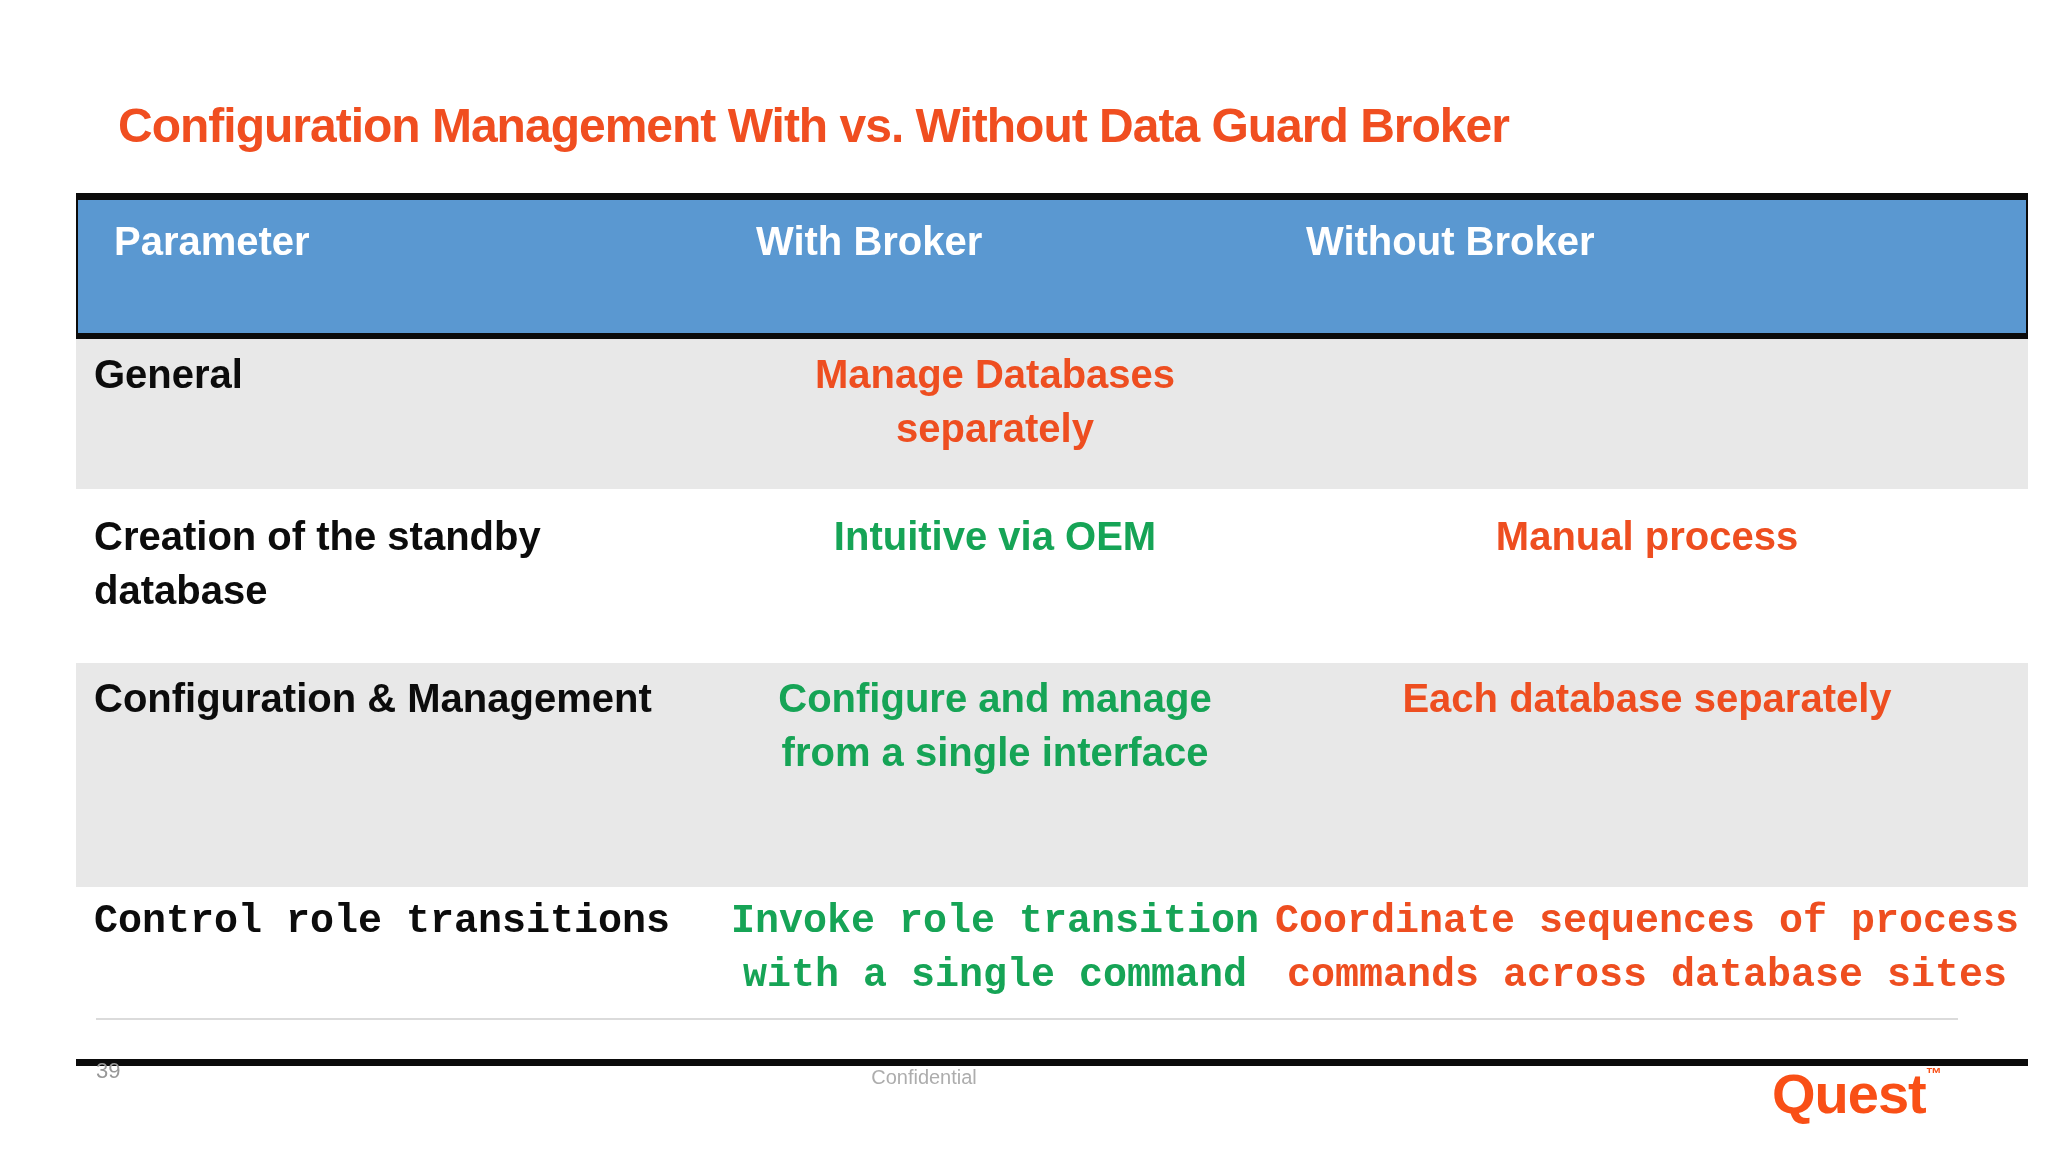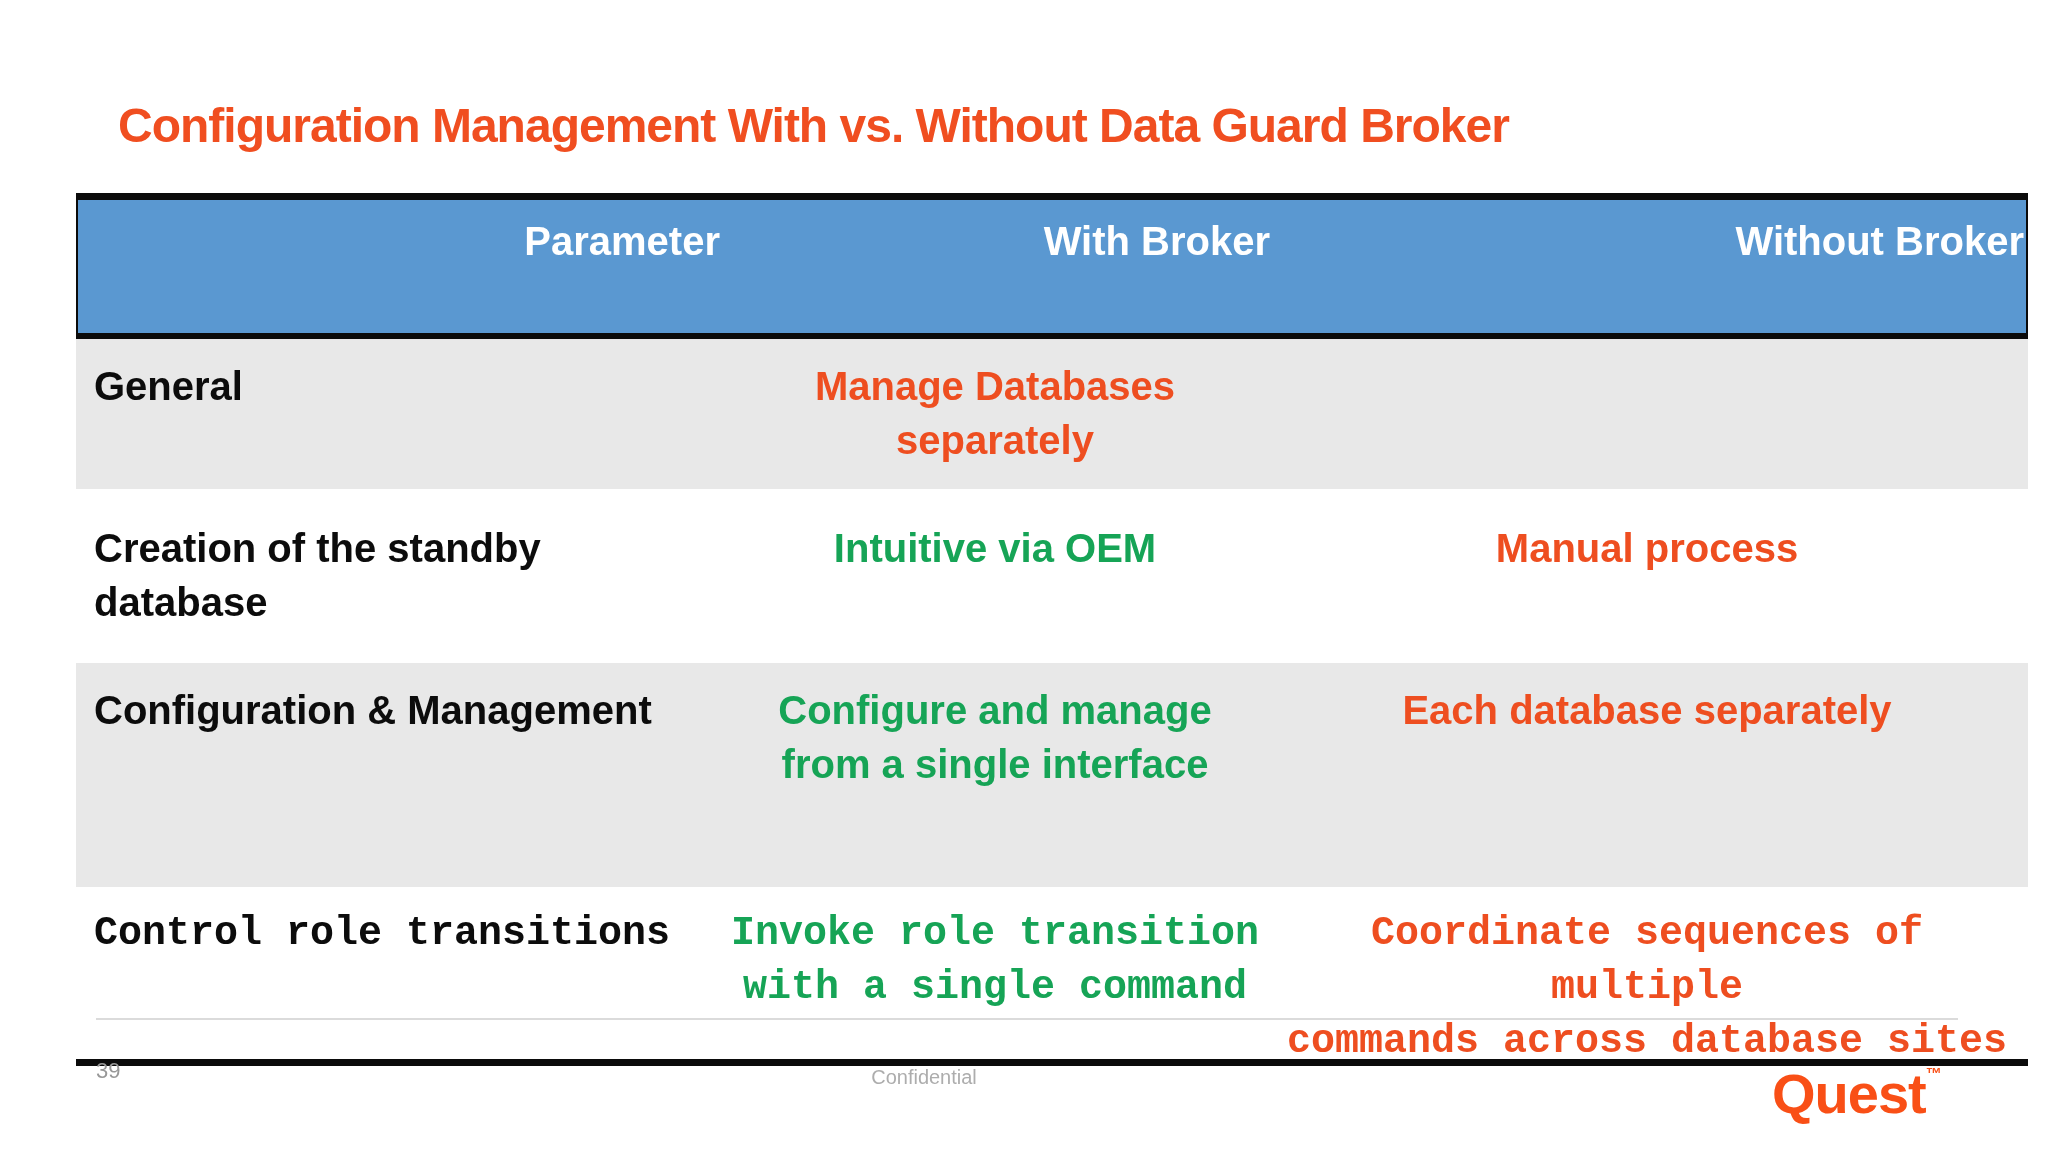--- a/index.html
+++ b/index.html
@@ -49,27 +49,28 @@
   .thead {
     height: 139px;
     background: var(--header_bg, #5A98D1);
     border-bottom: 6px solid var(--border_color, #0b0b0b);
     border-left: 2px solid var(--border_color, #0b0b0b);
     border-right: 2px solid var(--border_color, #0b0b0b);
     grid-template-columns: 642px 550px 754px;
   }
   .thead .cell {
     color: var(--header_text, #ffffff);
-    text-align: right;
+    text-align: left;
     padding-top: 14px;
+    padding-left: 36px;
   }
   .cell {
     font-size: 40px;
     line-height: 54px;
-    padding-top: 20px;
+    padding-top: 8px;
     white-space: pre-line;
     box-sizing: border-box;
   }
   .cell.param {
     text-align: left;
     padding-left: 18px;
     color: #0c0c0c;
   }
   .cell.center { text-align: center; }
   .pos { color: var(--positive_color, #16A456); }
@@ -154,21 +155,21 @@
       <div class="cell param">Configuration &amp; Management</div>
       <div class="cell center pos">Configure and manage
 from a single interface</div>
       <div class="cell center neg">Each database separately</div>
     </div>
 
     <div class="t-row row-even r4">
       <div class="cell param">Control role transitions</div>
       <div class="cell center pos">Invoke role transition
 with a single command</div>
-      <div class="cell center neg">Coordinate sequences of multiple
+      <div class="cell center neg">Coordinate sequences of process
 commands across database sites</div>
     </div>
 
   </div>
 
   <div class="footer-rule"></div>
 
   <div class="page-number">39</div>
 
   <div class="confidential">Confidential</div>

